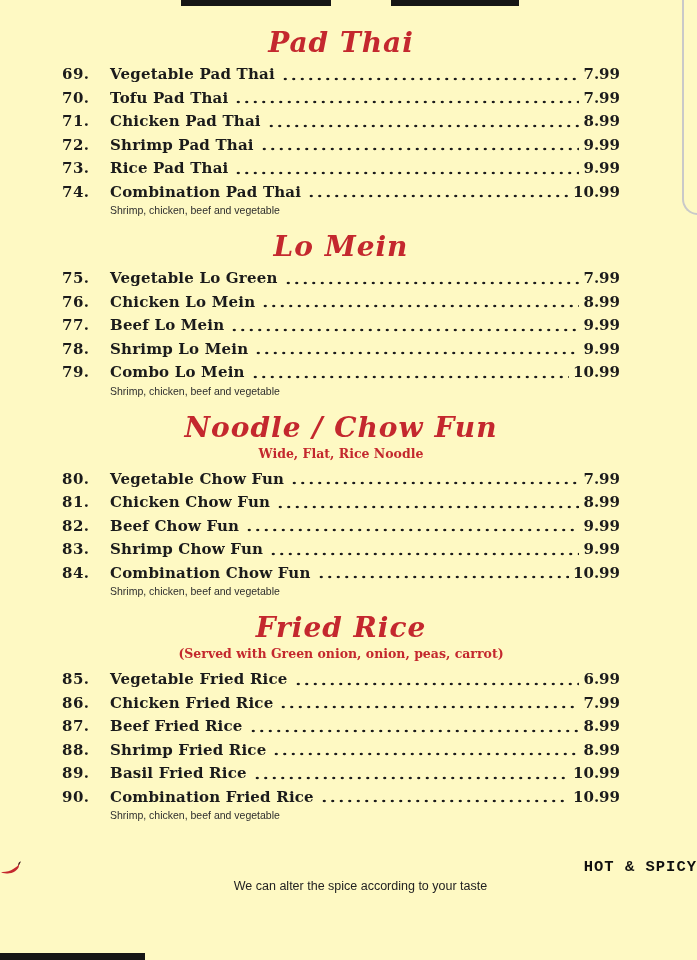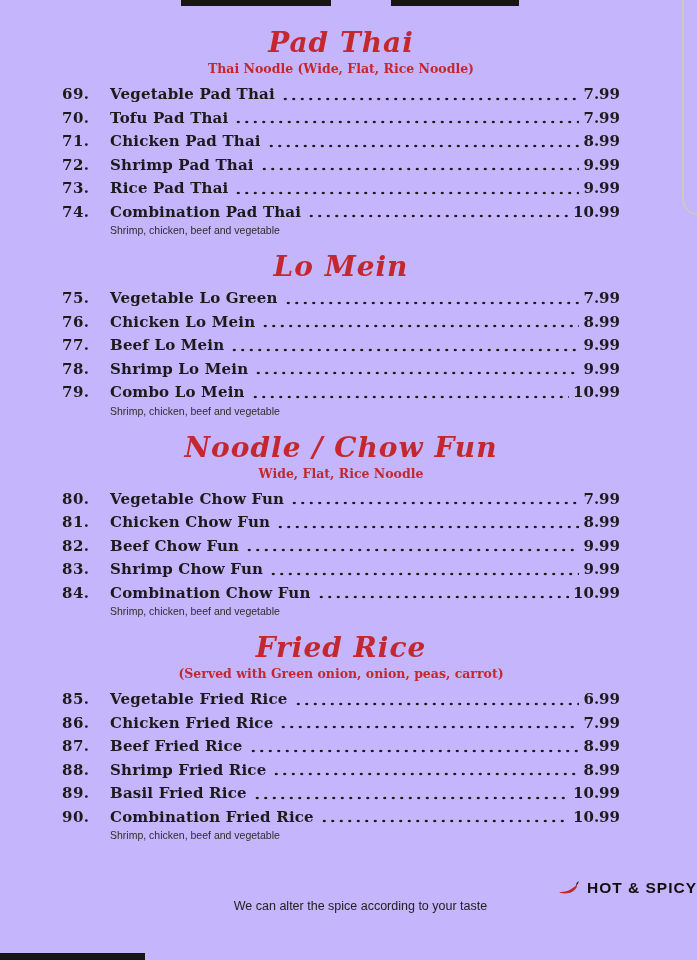--- a/index.html
+++ b/index.html
@@ -8,21 +8,21 @@
   body {
     width: 697px; height: 960px;
     background: #ffffff;
     font-family: "DejaVu Serif", serif;
     color: var(--ink);
   }
   .page {
     position: relative;
     width: 697px; height: 960px;
     overflow: hidden;
-    background: #c4b5fd;
+    background: #fef9c3;
   }
 
   
   .top-bar-1 { position: absolute; left: 181px; top: 0; width: 150px; height: 6px; background: #161616; }
   .top-bar-2 { position: absolute; left: 391px; top: 0; width: 128px; height: 6px; background: #161616; }
   .bottom-bar { position: absolute; left: 0; top: 953px; width: 145px; height: 7px; background: #161616; }
   .corner-line {
     position: absolute; left: 682px; top: -30px; width: 40px; height: 245px;
     border-left: 2px solid #c9c9c9; border-bottom: 2px solid #c9c9c9;
     border-bottom-left-radius: 16px;
@@ -66,41 +66,41 @@
   .item-desc {
     font-family: "Liberation Sans", sans-serif;
     font-size: 10.5px; font-weight: normal;
     color: #2e2e2e;
     margin-left: 48px;
     line-height: 13px; height: 13px;
   }
 
   .footer { margin-top: 36px; text-align: center; font-family: "Liberation Sans", sans-serif; }
   .footer-title-row {
-    display: flex; justify-content: flex-end; align-items: center; gap: 7px;
+    display: flex; justify-content: space-between; align-items: center; gap: 7px;
     font-weight: bold; font-size: 15.5px; letter-spacing: 1px; color: #101010;
     line-height: 19px;
+    font-family: Liberation Mono, monospace;
   }
   .chili { display: inline-block; width: 22px; height: 15px; }
   .footer-note { font-size: 12.5px; color: #222222; margin-top: 2px; line-height: 15px; padding-left: 24px; }
 </style>
 </head>
 <body>
 
 <div class="page">
 
   <div class="top-bar-1"></div>
   <div class="top-bar-2"></div>
   <div class="corner-line"></div>
   <div class="bottom-bar"></div>
 
   <div class="menu">
   <div class="section">
     <div class="section-title">Pad Thai</div>
-    <div class="section-subtitle">Thai Noodle (Wide, Flat, Rice Noodle)</div>
     <div class="section-items">
           <div class="item-row">
             <span class="item-number">69.</span>
             <span class="item-name">Vegetable Pad Thai</span>
             <span class="dots"></span>
             <span class="item-price">7.99</span>
           </div>
           <div class="item-row">
             <span class="item-number">70.</span>
             <span class="item-name">Tofu Pad Thai</span>

